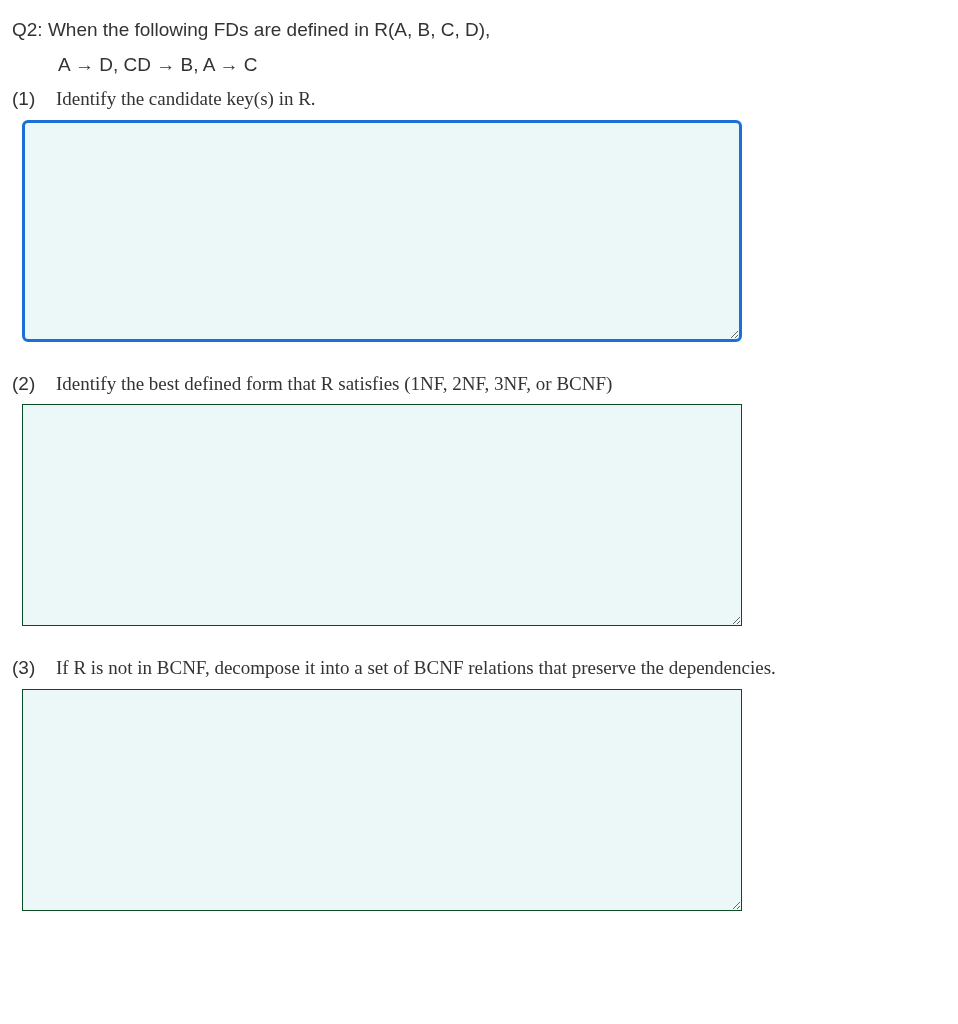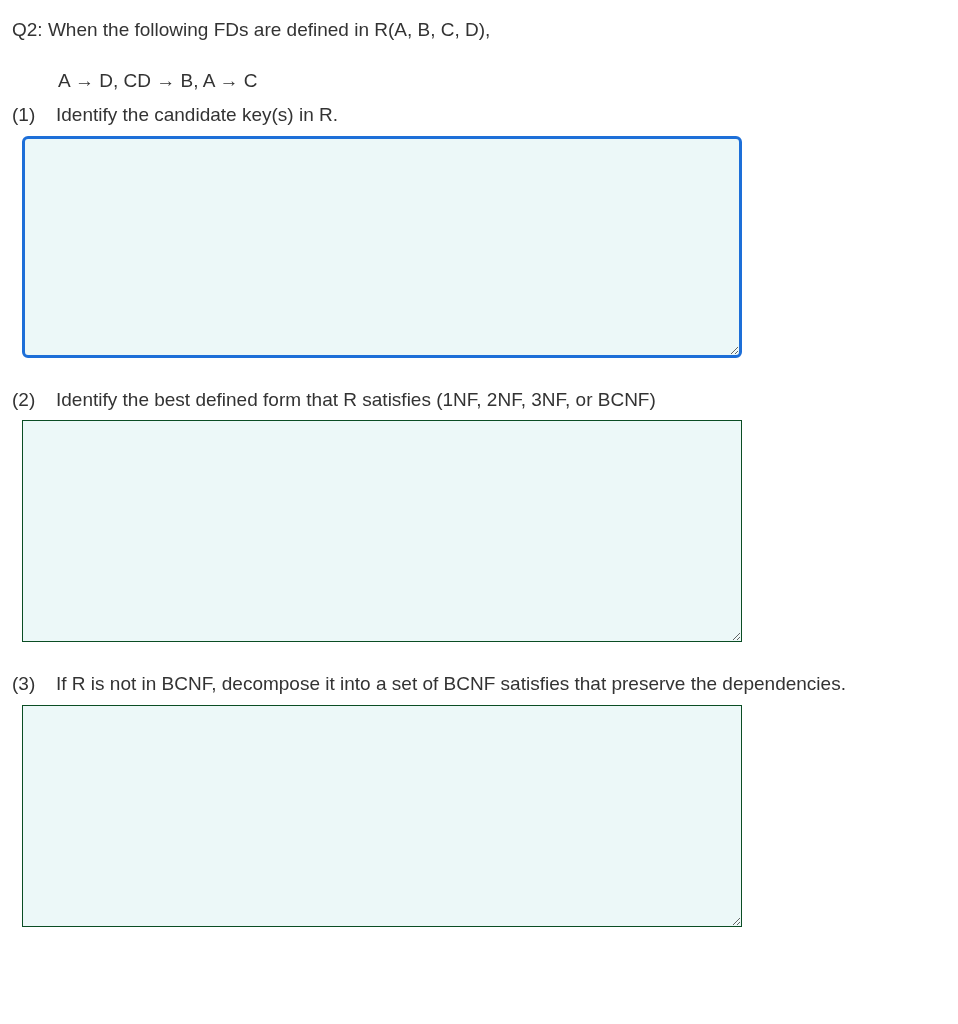--- a/index.html
+++ b/index.html
@@ -9,40 +9,41 @@
     }
     body {
       font-family: Arial, Helvetica, sans-serif;
       font-size: 19px;
       color: #333;
       padding: 16px 12px;
       background: #fff;
       width: 958px;
     }
     .question-heading {
-      margin-bottom: 22px;
+      margin-bottom: 6px;
       line-height: 1.5;
     }
     .fd-line {
       padding-left: 46px;
       margin-bottom: 6px;
       line-height: 1.5;
     }
     .part-row {
       display: flex;
       align-items: baseline;
       margin-bottom: 6px;
       line-height: 1.5;
     }
     .part-num {
       width: 44px;
       flex: 0 0 44px;
     }
     .part-text {
       flex: 1;
+      font-family: Liberation Serif, serif;
     }
     .answer-area {
       display: block;
       width: 720px;
       height: 222px;
       background: #ecf8f8;
       border: 1px solid #0a4d24;
       resize: both;
       overflow: auto;
       font-family: inherit;
@@ -77,16 +78,16 @@
   <div class="part-row">
     <span class="part-num">(2)</span>
     <span class="part-text">Identify the best defined form that R satisfies (1NF, 2NF, 3NF, or BCNF)</span>
   </div>
   <textarea class="answer-area" style=""></textarea>
 </div>
 
 <div class="block">
   <div class="part-row">
     <span class="part-num">(3)</span>
-    <span class="part-text">If R is not in BCNF, decompose it into a set of BCNF satisfies that preserve the dependencies.</span>
+    <span class="part-text">If R is not in BCNF, decompose it into a set of BCNF relations that preserve the dependencies.</span>
   </div>
   <textarea class="answer-area" style=""></textarea>
 </div>
 
 </body></html>

